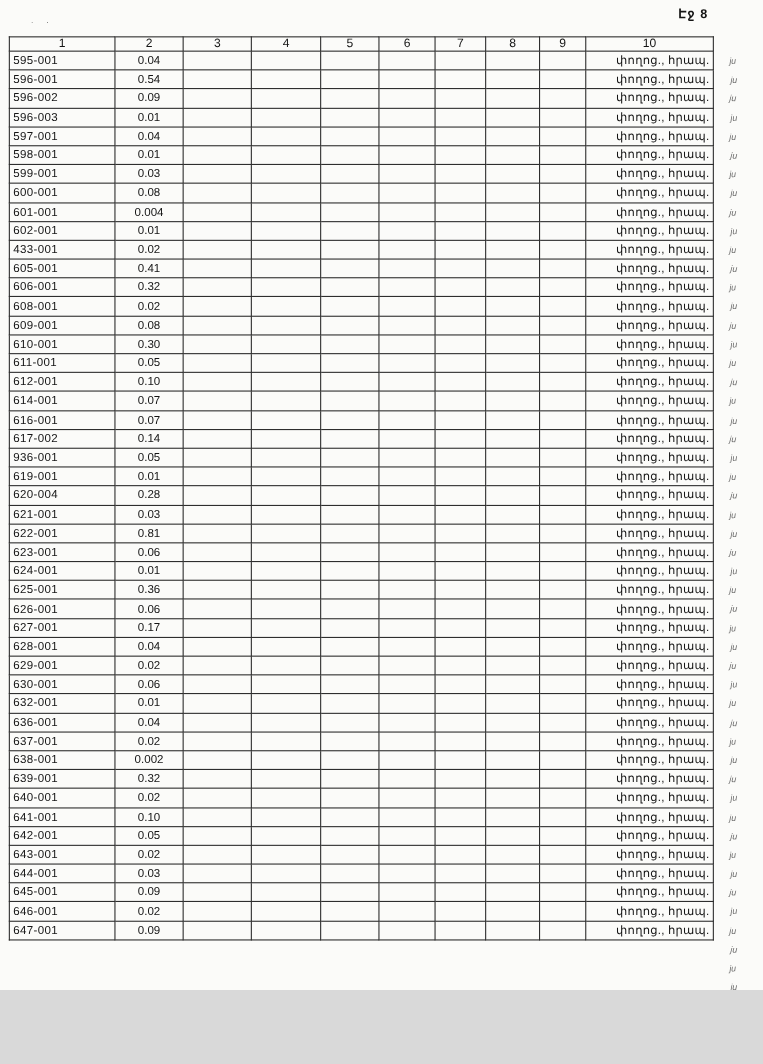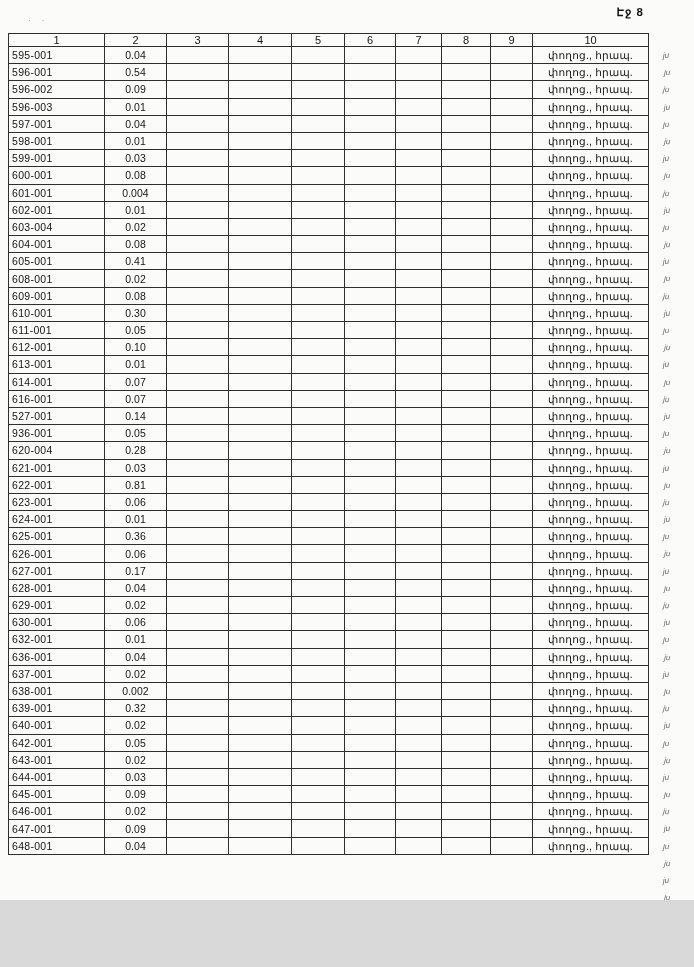--- a/index.html
+++ b/index.html
@@ -31,21 +31,21 @@
     height:16.2px;
     line-height:16px;
     vertical-align:middle;
   }
   table.doc th{
     height:12px;line-height:12px;
     font-weight:normal;font-size:11px;text-align:center;
   }
   td.c1{text-align:left;padding-left:4px;letter-spacing:.3px;}
   td.c2{text-align:center;}
-  td.c10{text-align:center;font-size:10px;padding-left:6px;letter-spacing:.2px;}
+  td.c10{text-align:right;font-size:10px;padding-left:6px;letter-spacing:.2px;}
   col.w1{width:96px;} col.w2{width:62px;} col.w3{width:62px;} col.w4{width:63px;}
   col.w5{width:53px;} col.w6{width:51px;} col.w7{width:46px;} col.w8{width:49px;}
   col.w9{width:42px;} col.w10{width:116px;}
   .marks{
     position:absolute;left:663px;top:48px;
     display:flex;flex-direction:column;
   }
   .mark{
     height:17.2px;line-height:16px;
     font-size:8px;color:#6a6a6a;
@@ -205,34 +205,22 @@
           <td class="c3"></td>
           <td class="c4"></td>
           <td class="c5"></td>
           <td class="c6"></td>
           <td class="c7"></td>
           <td class="c8"></td>
           <td class="c9"></td>
           <td class="c10">փողոց., հրապ.</td>
         </tr>
         <tr>
-          <td class="c1">603-004</td>
+          <td class="c1">433-001</td>
           <td class="c2">0.02</td>
-          <td class="c3"></td>
-          <td class="c4"></td>
-          <td class="c5"></td>
-          <td class="c6"></td>
-          <td class="c7"></td>
-          <td class="c8"></td>
-          <td class="c9"></td>
-          <td class="c10">փողոց., հրապ.</td>
-        </tr>
-        <tr>
-          <td class="c1">604-001</td>
-          <td class="c2">0.08</td>
           <td class="c3"></td>
           <td class="c4"></td>
           <td class="c5"></td>
           <td class="c6"></td>
           <td class="c7"></td>
           <td class="c8"></td>
           <td class="c9"></td>
           <td class="c10">փողոց., հրապ.</td>
         </tr>
         <tr>
@@ -241,20 +229,32 @@
           <td class="c3"></td>
           <td class="c4"></td>
           <td class="c5"></td>
           <td class="c6"></td>
           <td class="c7"></td>
           <td class="c8"></td>
           <td class="c9"></td>
           <td class="c10">փողոց., հրապ.</td>
         </tr>
         <tr>
+          <td class="c1">606-001</td>
+          <td class="c2">0.32</td>
+          <td class="c3"></td>
+          <td class="c4"></td>
+          <td class="c5"></td>
+          <td class="c6"></td>
+          <td class="c7"></td>
+          <td class="c8"></td>
+          <td class="c9"></td>
+          <td class="c10">փողոց., հրապ.</td>
+        </tr>
+        <tr>
           <td class="c1">608-001</td>
           <td class="c2">0.02</td>
           <td class="c3"></td>
           <td class="c4"></td>
           <td class="c5"></td>
           <td class="c6"></td>
           <td class="c7"></td>
           <td class="c8"></td>
           <td class="c9"></td>
           <td class="c10">փողոց., հրապ.</td>
@@ -301,32 +301,20 @@
           <td class="c3"></td>
           <td class="c4"></td>
           <td class="c5"></td>
           <td class="c6"></td>
           <td class="c7"></td>
           <td class="c8"></td>
           <td class="c9"></td>
           <td class="c10">փողոց., հրապ.</td>
         </tr>
         <tr>
-          <td class="c1">613-001</td>
-          <td class="c2">0.01</td>
-          <td class="c3"></td>
-          <td class="c4"></td>
-          <td class="c5"></td>
-          <td class="c6"></td>
-          <td class="c7"></td>
-          <td class="c8"></td>
-          <td class="c9"></td>
-          <td class="c10">փողոց., հրապ.</td>
-        </tr>
-        <tr>
           <td class="c1">614-001</td>
           <td class="c2">0.07</td>
           <td class="c3"></td>
           <td class="c4"></td>
           <td class="c5"></td>
           <td class="c6"></td>
           <td class="c7"></td>
           <td class="c8"></td>
           <td class="c9"></td>
           <td class="c10">փողոց., հրապ.</td>
@@ -337,21 +325,21 @@
           <td class="c3"></td>
           <td class="c4"></td>
           <td class="c5"></td>
           <td class="c6"></td>
           <td class="c7"></td>
           <td class="c8"></td>
           <td class="c9"></td>
           <td class="c10">փողոց., հրապ.</td>
         </tr>
         <tr>
-          <td class="c1">527-001</td>
+          <td class="c1">617-002</td>
           <td class="c2">0.14</td>
           <td class="c3"></td>
           <td class="c4"></td>
           <td class="c5"></td>
           <td class="c6"></td>
           <td class="c7"></td>
           <td class="c8"></td>
           <td class="c9"></td>
           <td class="c10">փողոց., հրապ.</td>
         </tr>
@@ -361,20 +349,32 @@
           <td class="c3"></td>
           <td class="c4"></td>
           <td class="c5"></td>
           <td class="c6"></td>
           <td class="c7"></td>
           <td class="c8"></td>
           <td class="c9"></td>
           <td class="c10">փողոց., հրապ.</td>
         </tr>
         <tr>
+          <td class="c1">619-001</td>
+          <td class="c2">0.01</td>
+          <td class="c3"></td>
+          <td class="c4"></td>
+          <td class="c5"></td>
+          <td class="c6"></td>
+          <td class="c7"></td>
+          <td class="c8"></td>
+          <td class="c9"></td>
+          <td class="c10">փողոց., հրապ.</td>
+        </tr>
+        <tr>
           <td class="c1">620-004</td>
           <td class="c2">0.28</td>
           <td class="c3"></td>
           <td class="c4"></td>
           <td class="c5"></td>
           <td class="c6"></td>
           <td class="c7"></td>
           <td class="c8"></td>
           <td class="c9"></td>
           <td class="c10">փողոց., հրապ.</td>
@@ -565,20 +565,32 @@
           <td class="c3"></td>
           <td class="c4"></td>
           <td class="c5"></td>
           <td class="c6"></td>
           <td class="c7"></td>
           <td class="c8"></td>
           <td class="c9"></td>
           <td class="c10">փողոց., հրապ.</td>
         </tr>
         <tr>
+          <td class="c1">641-001</td>
+          <td class="c2">0.10</td>
+          <td class="c3"></td>
+          <td class="c4"></td>
+          <td class="c5"></td>
+          <td class="c6"></td>
+          <td class="c7"></td>
+          <td class="c8"></td>
+          <td class="c9"></td>
+          <td class="c10">փողոց., հրապ.</td>
+        </tr>
+        <tr>
           <td class="c1">642-001</td>
           <td class="c2">0.05</td>
           <td class="c3"></td>
           <td class="c4"></td>
           <td class="c5"></td>
           <td class="c6"></td>
           <td class="c7"></td>
           <td class="c8"></td>
           <td class="c9"></td>
           <td class="c10">փողոց., հրապ.</td>
@@ -627,32 +639,20 @@
           <td class="c5"></td>
           <td class="c6"></td>
           <td class="c7"></td>
           <td class="c8"></td>
           <td class="c9"></td>
           <td class="c10">փողոց., հրապ.</td>
         </tr>
         <tr>
           <td class="c1">647-001</td>
           <td class="c2">0.09</td>
-          <td class="c3"></td>
-          <td class="c4"></td>
-          <td class="c5"></td>
-          <td class="c6"></td>
-          <td class="c7"></td>
-          <td class="c8"></td>
-          <td class="c9"></td>
-          <td class="c10">փողոց., հրապ.</td>
-        </tr>
-        <tr>
-          <td class="c1">648-001</td>
-          <td class="c2">0.04</td>
           <td class="c3"></td>
           <td class="c4"></td>
           <td class="c5"></td>
           <td class="c6"></td>
           <td class="c7"></td>
           <td class="c8"></td>
           <td class="c9"></td>
           <td class="c10">փողոց., հրապ.</td>
         </tr>
       </tbody>

